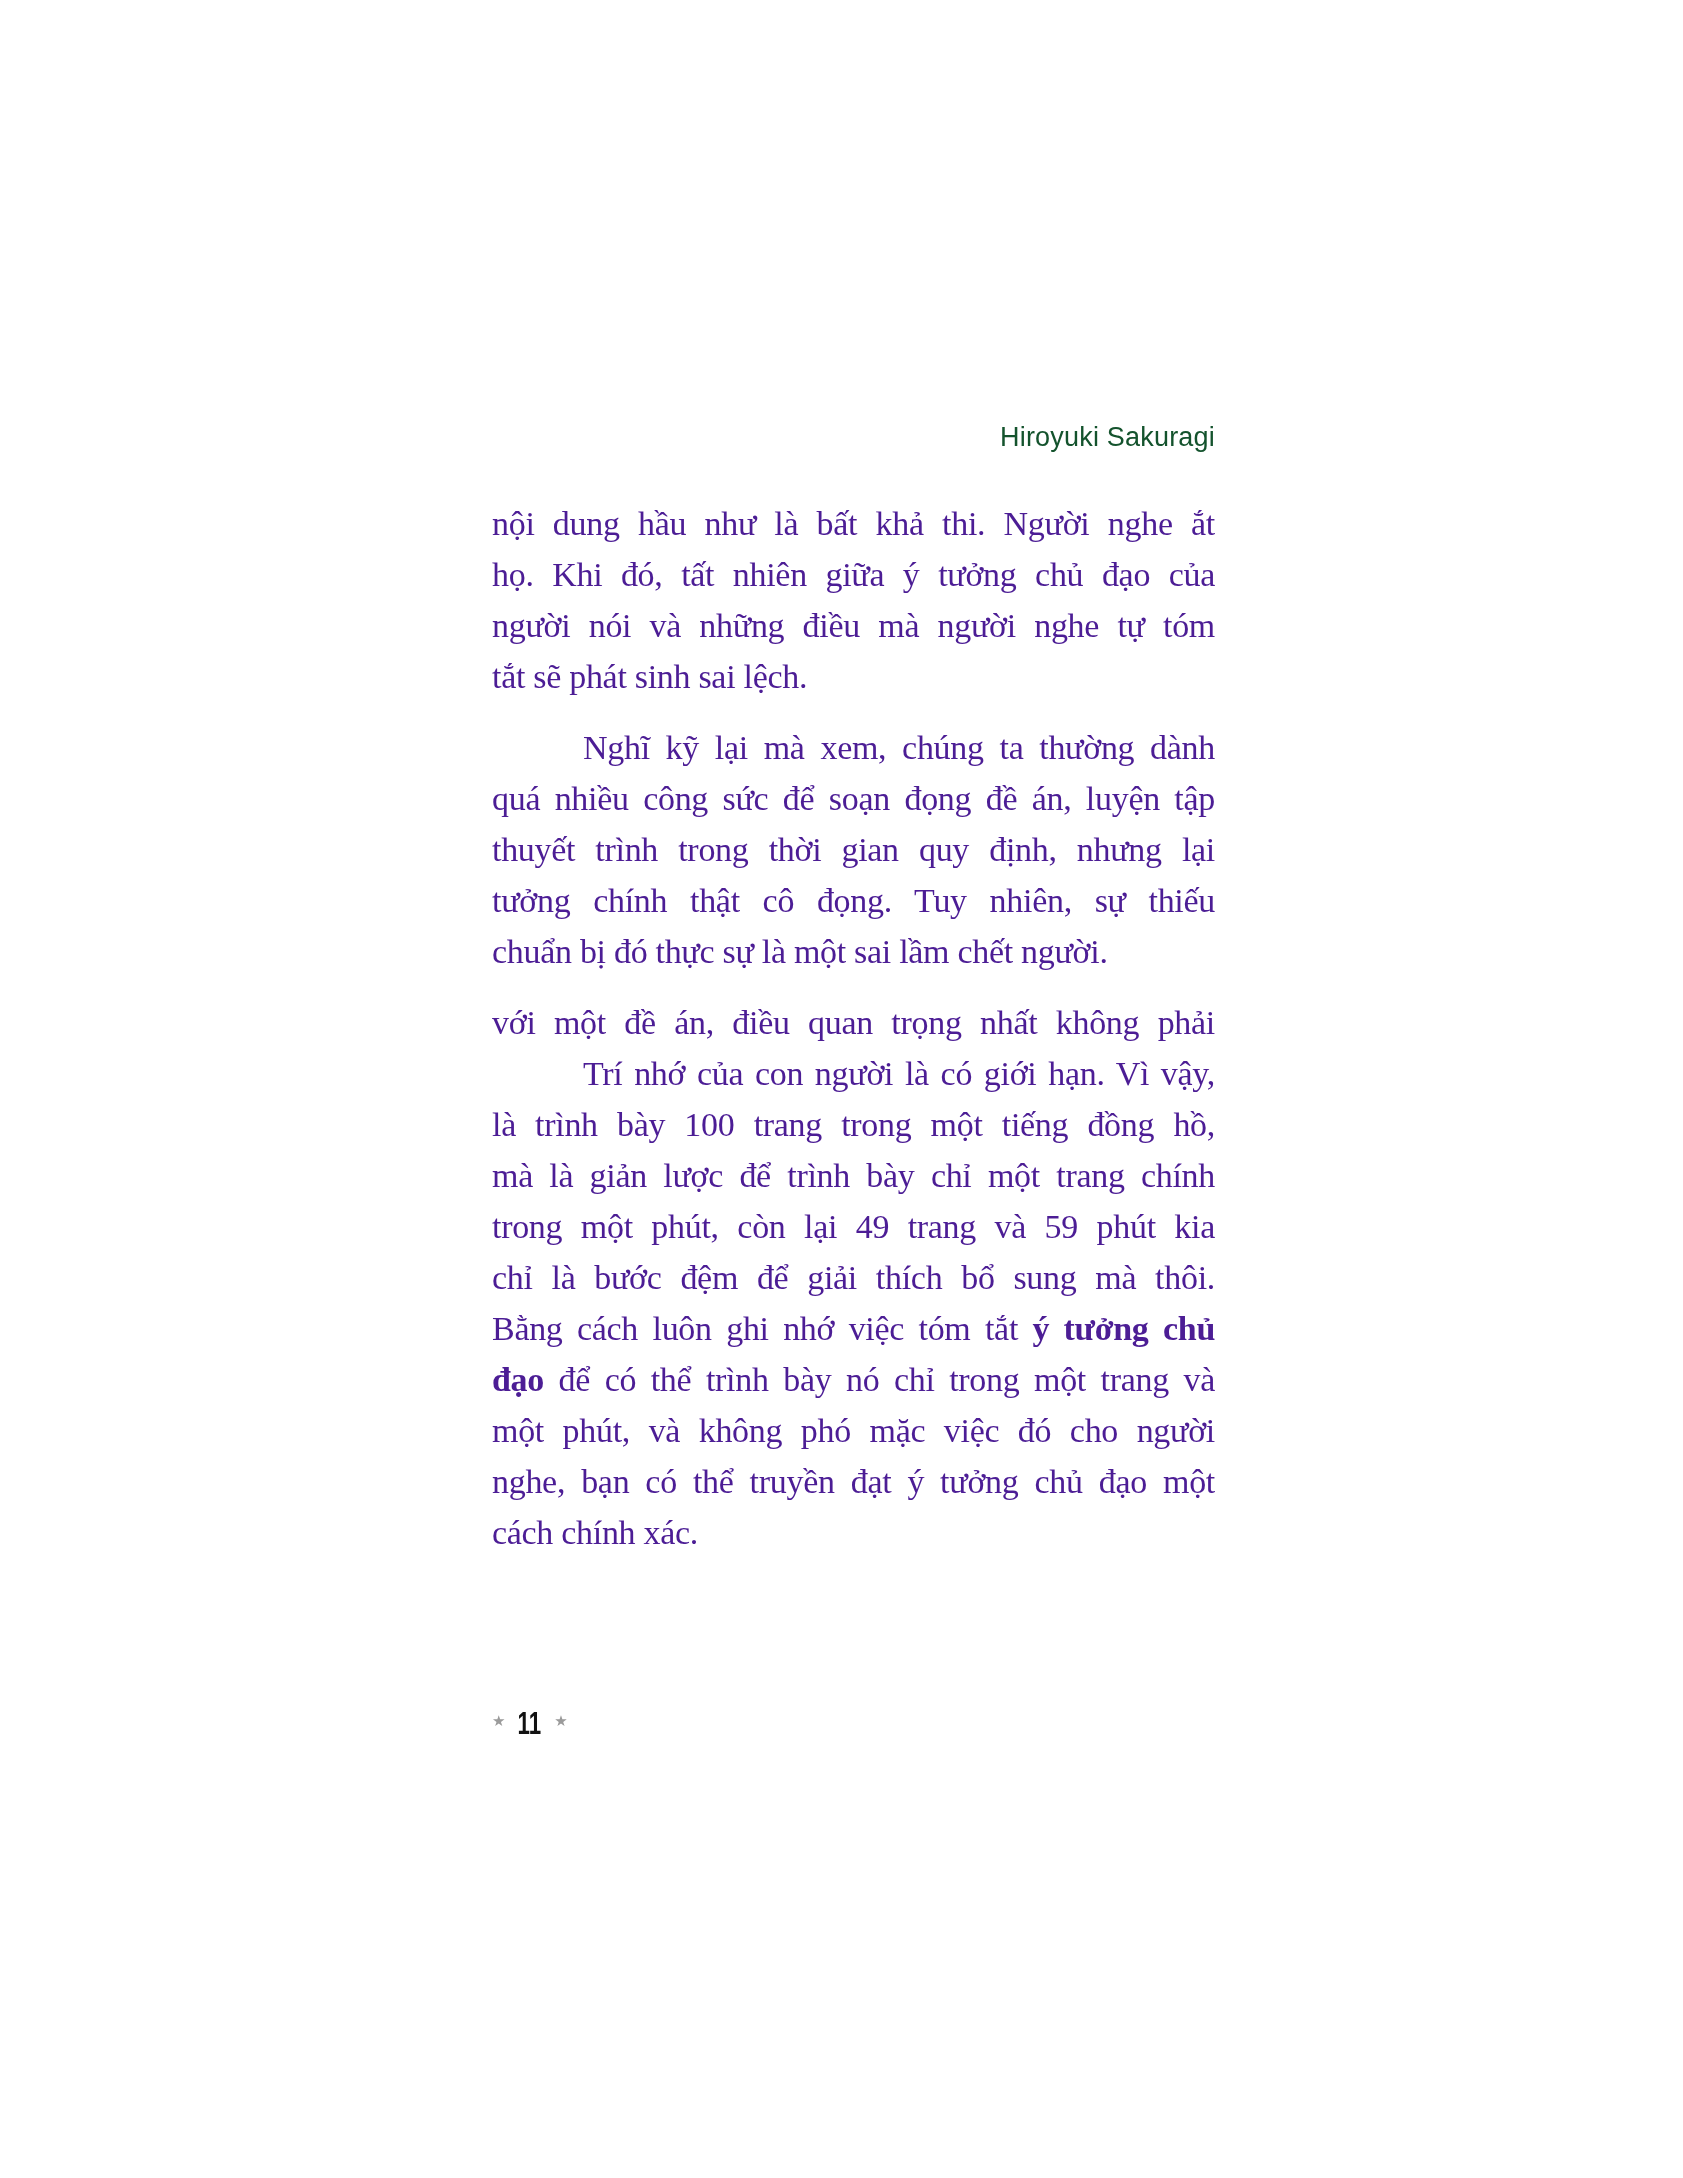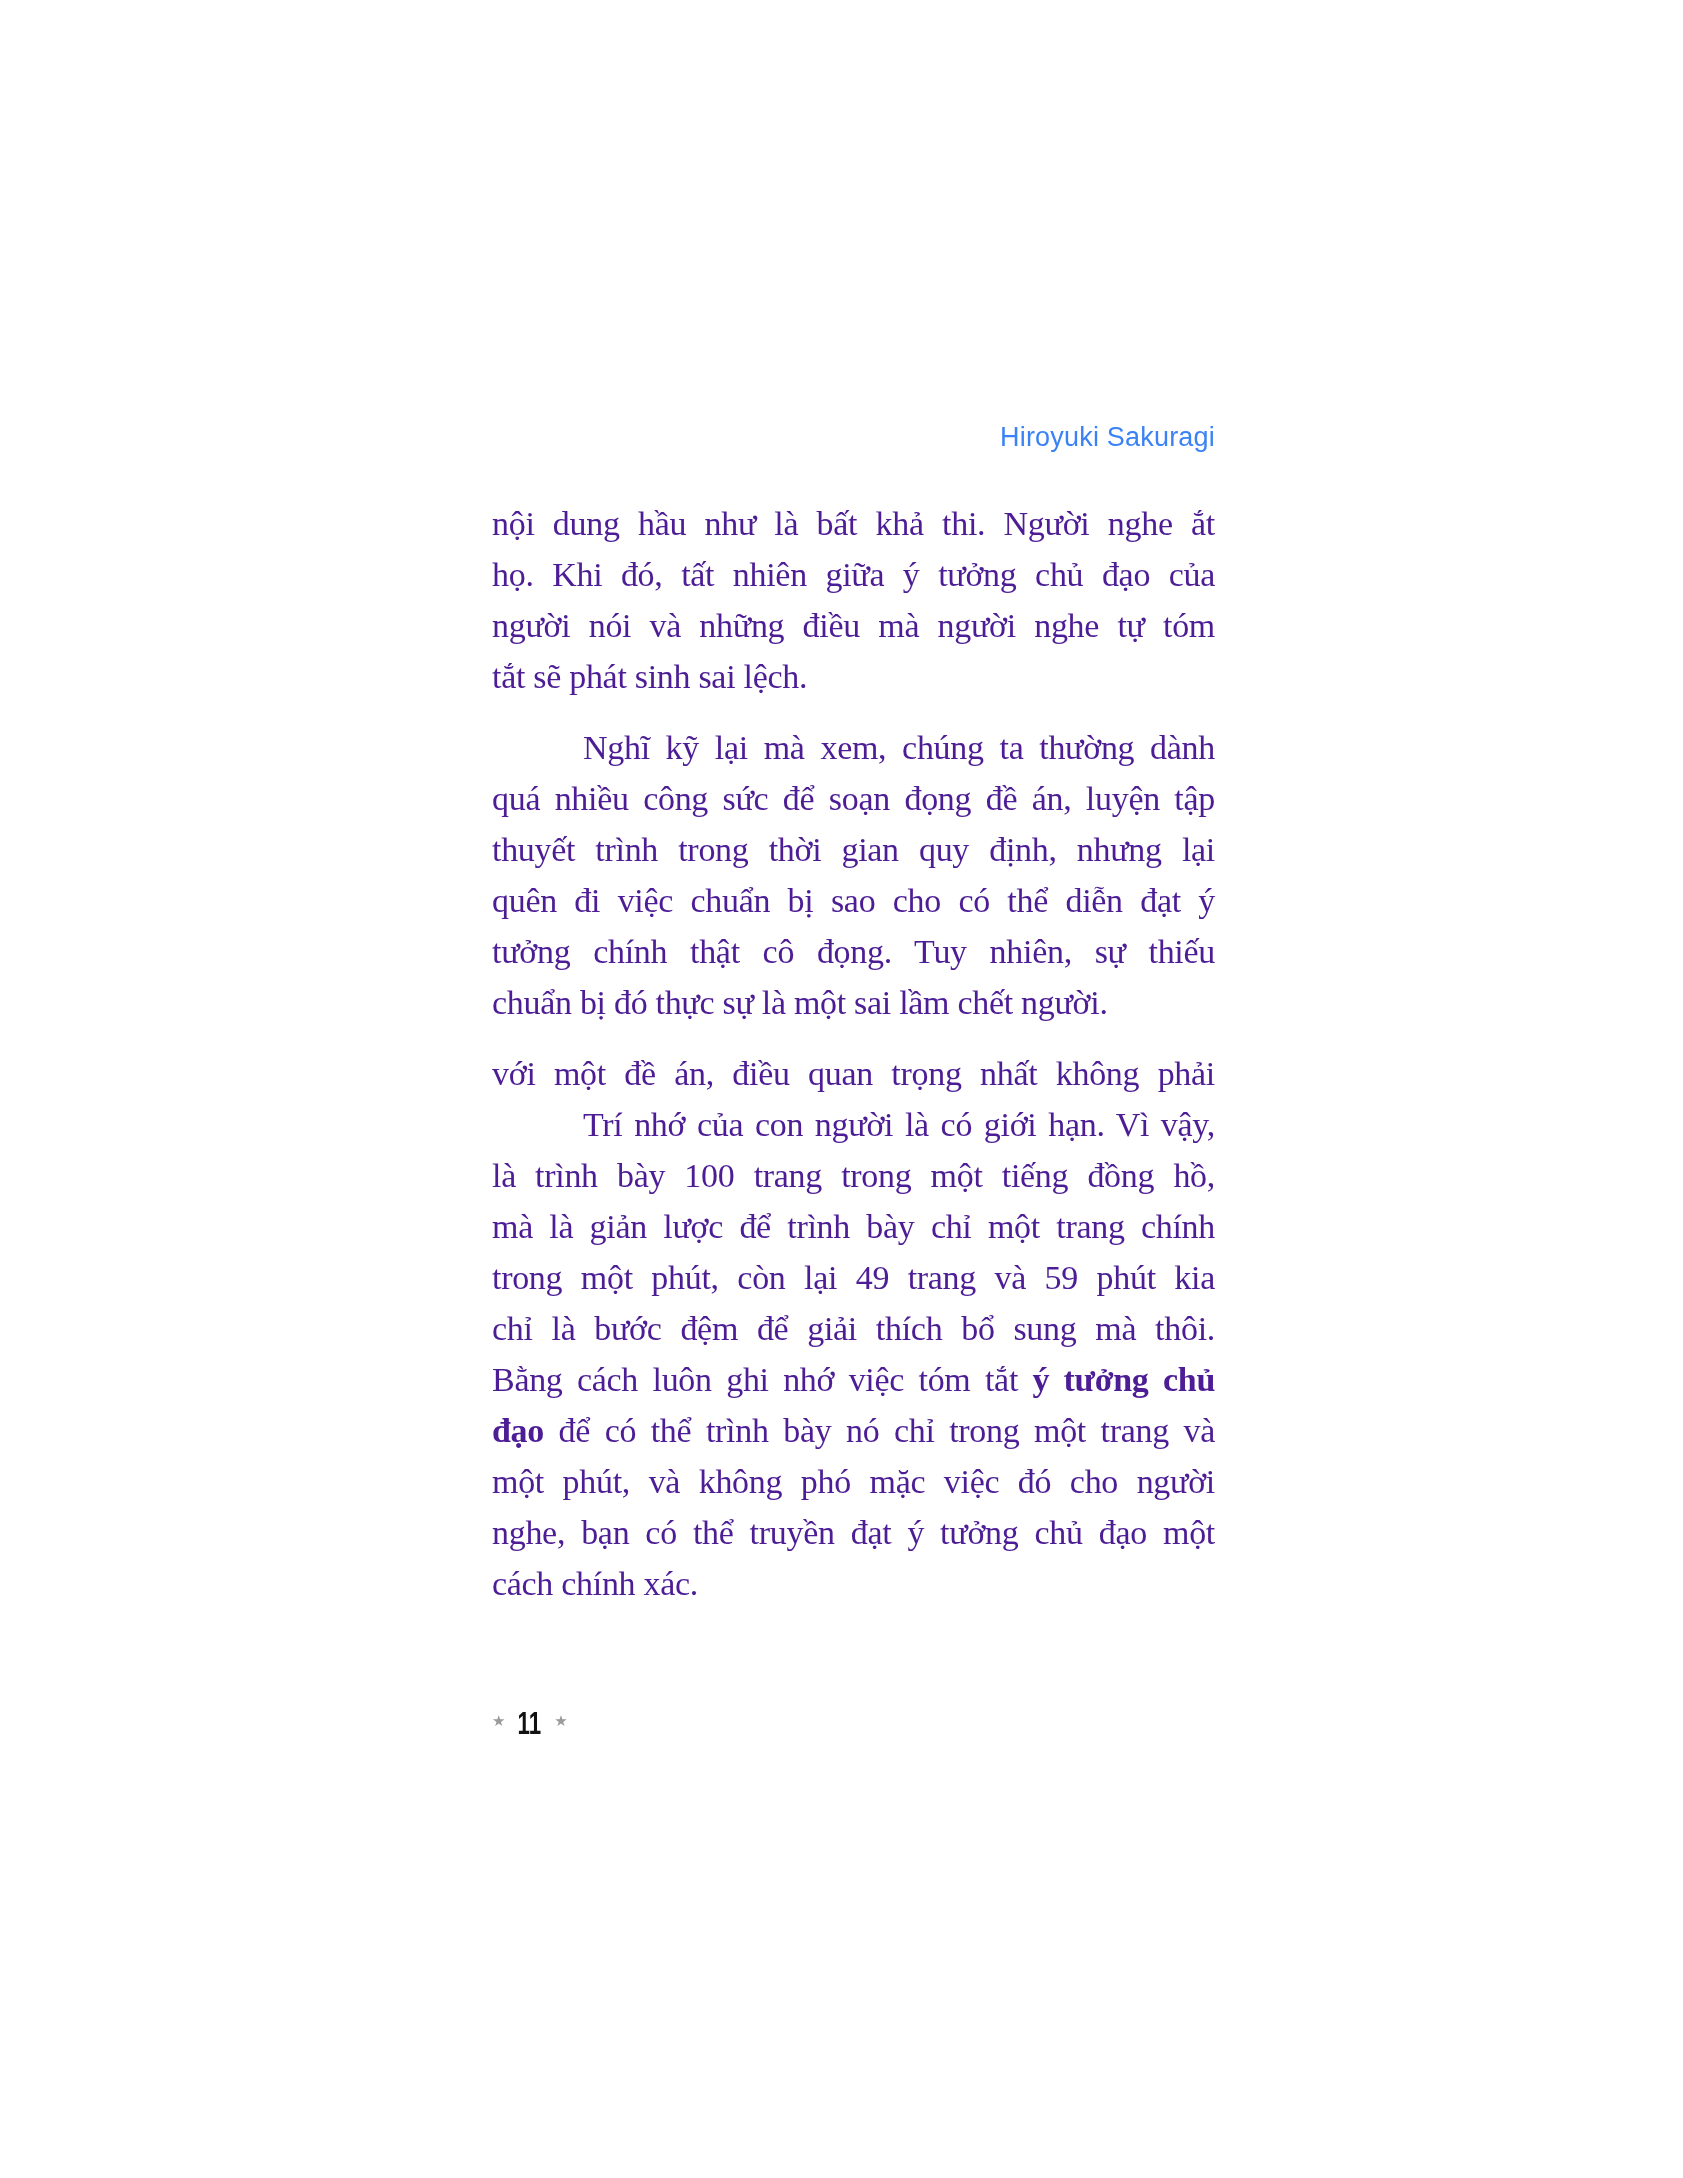--- a/index.html
+++ b/index.html
@@ -13,21 +13,21 @@
   }
   .running-header {
     position: absolute;
     top: 422px;
     left: 492px;
     width: 723px;
     text-align: right;
     font-family: "Liberation Sans", sans-serif;
     font-size: 27px;
     letter-spacing: 0.2px;
-    color: #3b82f6;
+    color: #14532d;
   }
   .body-text {
     position: absolute;
     top: 498px;
     left: 492px;
     width: 723px;
     color: #4c1d95;
     font-size: 34px;
     letter-spacing: -0.3px;
   }
@@ -78,21 +78,20 @@
       <div class="line">nội dung hầu như là bất khả thi. Người nghe ắt</div>
       <div class="line">họ. Khi đó, tất nhiên giữa ý tưởng chủ đạo của</div>
       <div class="line">người nói và những điều mà người nghe tự tóm</div>
       <div class="line last">tắt sẽ phát sinh sai lệch.</div>
     </div>
 
     <div class="para">
       <div class="line indent">Nghĩ kỹ lại mà xem, chúng ta thường dành</div>
       <div class="line">quá nhiều công sức để soạn đọng đề án, luyện tập</div>
       <div class="line">thuyết trình trong thời gian quy định, nhưng lại</div>
-      <div class="line">quên đi việc chuẩn bị sao cho có thể diễn đạt ý</div>
       <div class="line">tưởng chính thật cô đọng. Tuy nhiên, sự thiếu</div>
       <div class="line last">chuẩn bị đó thực sự là một sai lầm chết người.</div>
     </div>
 
     <div class="para">
       <div class="line">với một đề án, điều quan trọng nhất không phải</div>
       <div class="line indent">Trí nhớ của con người là có giới hạn. Vì vậy,</div>
       <div class="line">là trình bày 100 trang trong một tiếng đồng hồ,</div>
       <div class="line">mà là giản lược để trình bày chỉ một trang chính</div>
       <div class="line">trong một phút, còn lại 49 trang và 59 phút kia</div>

